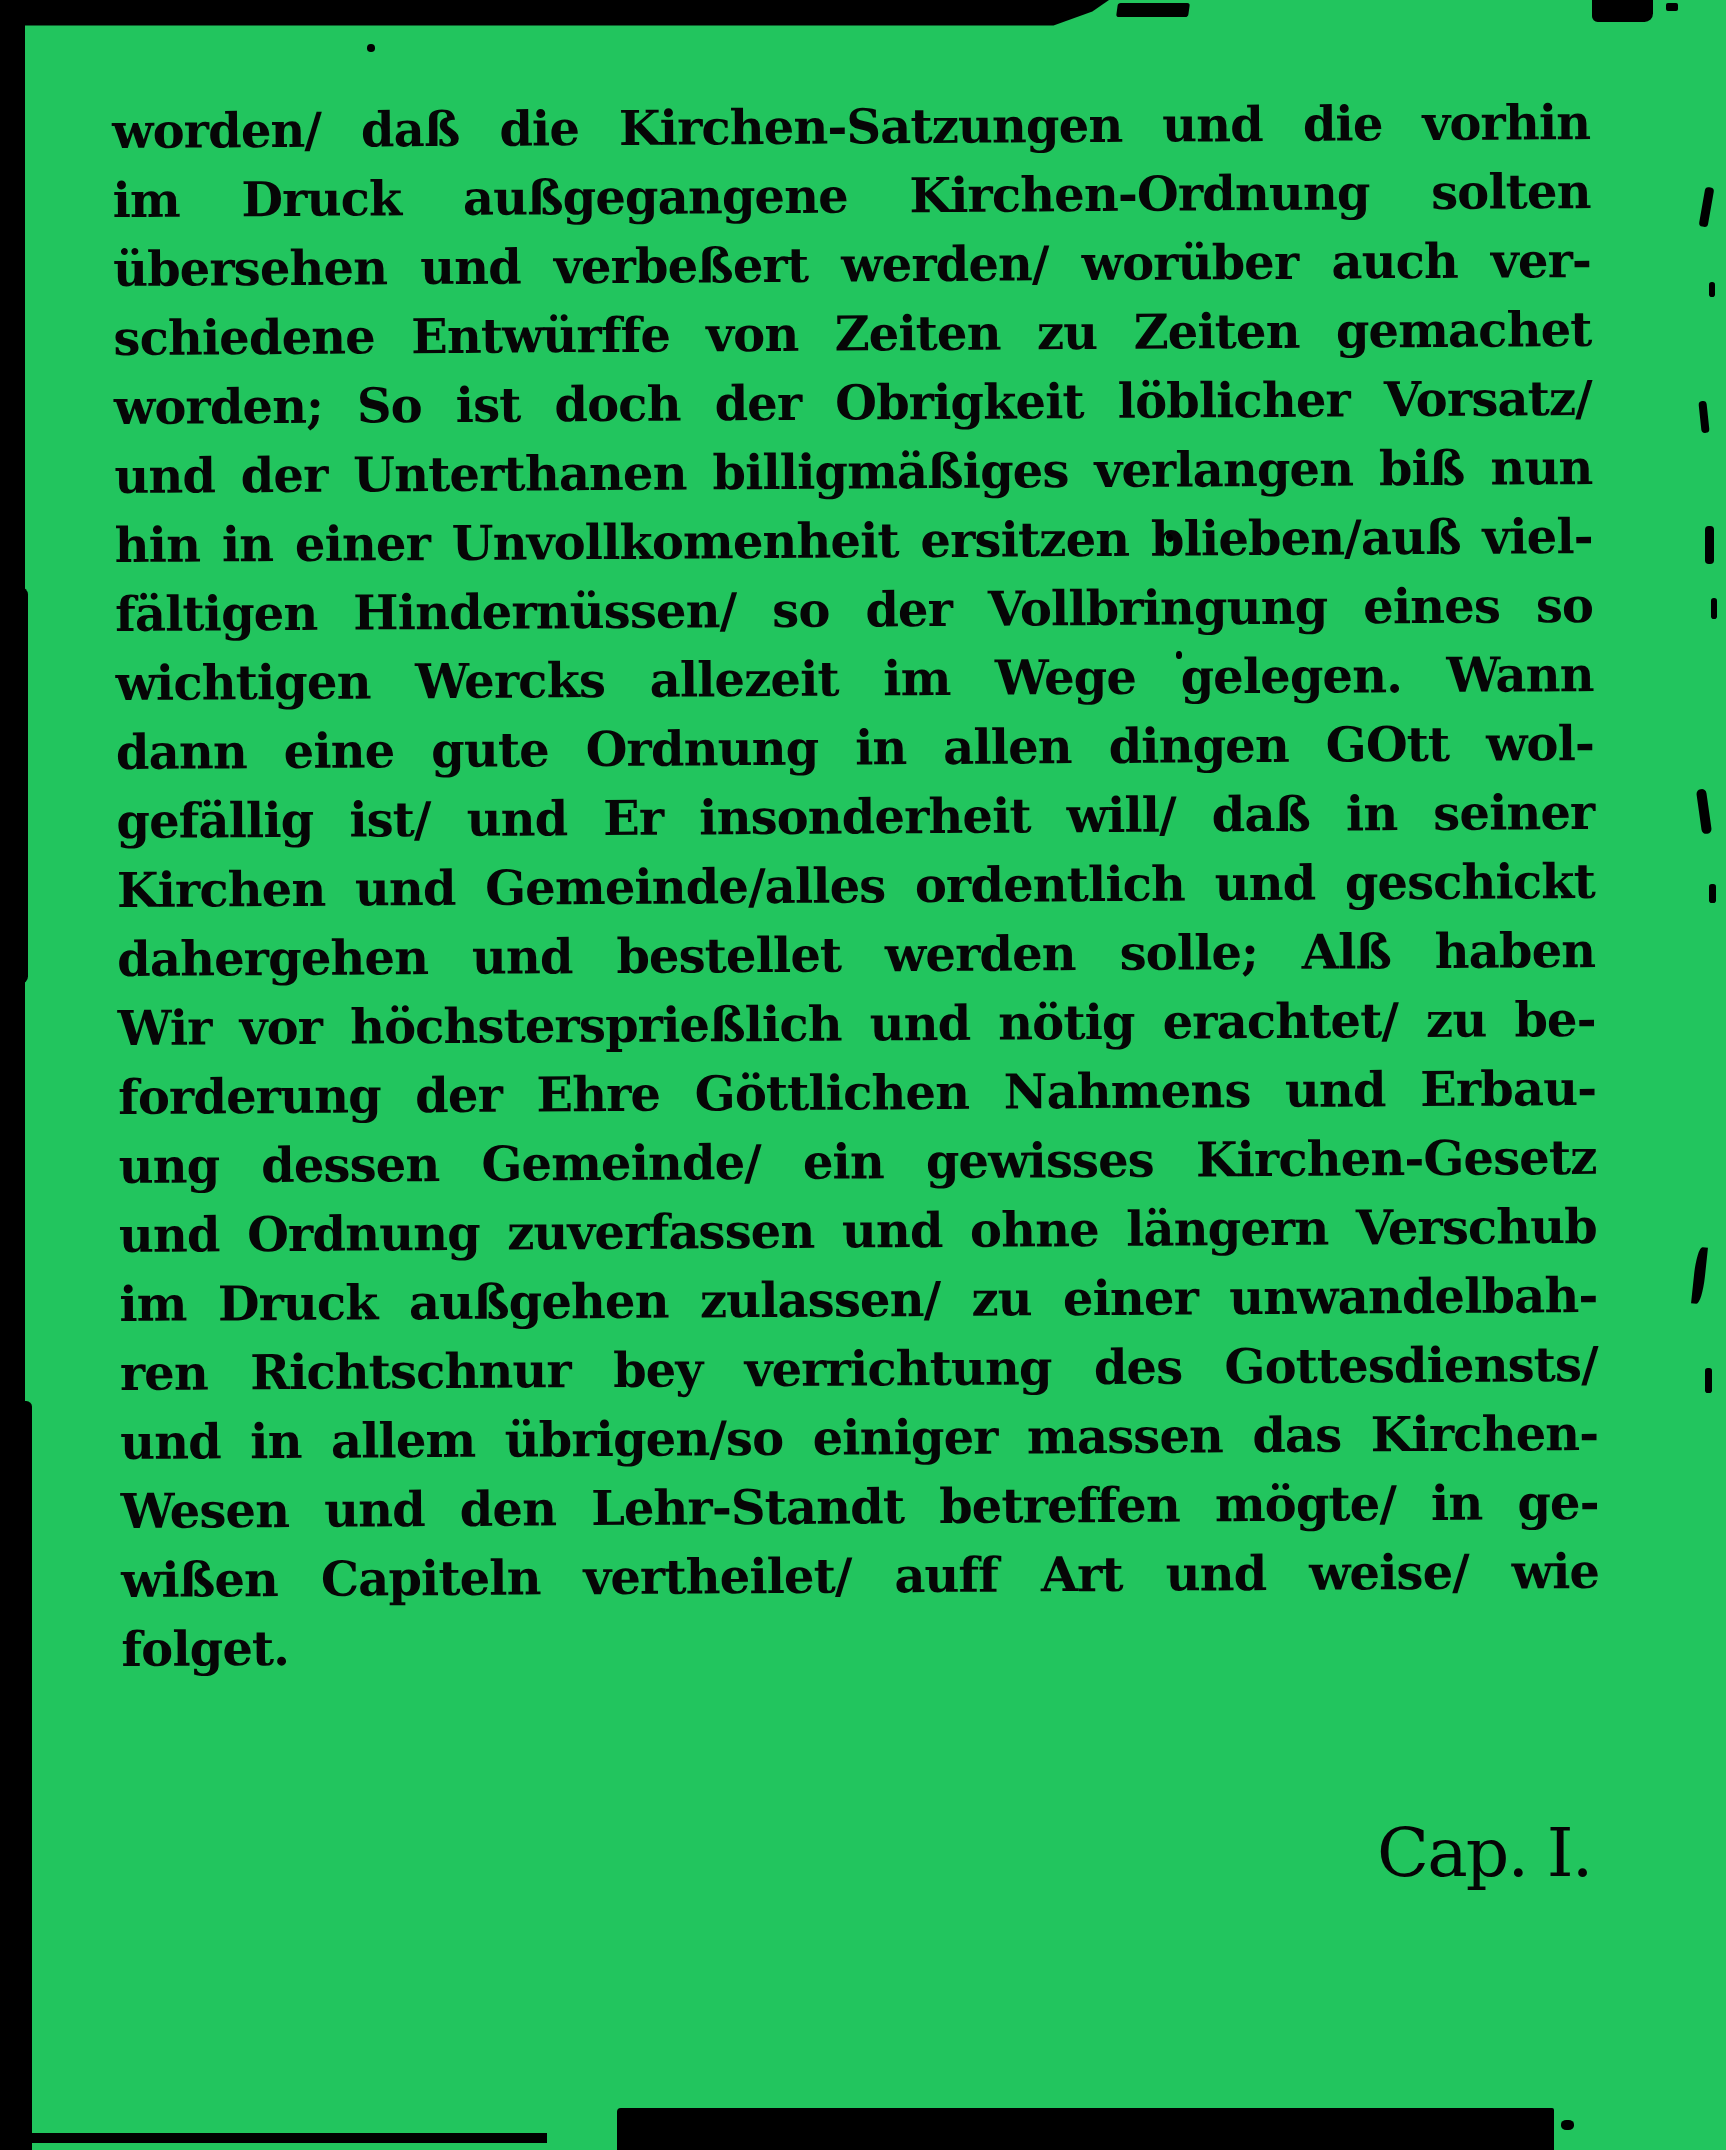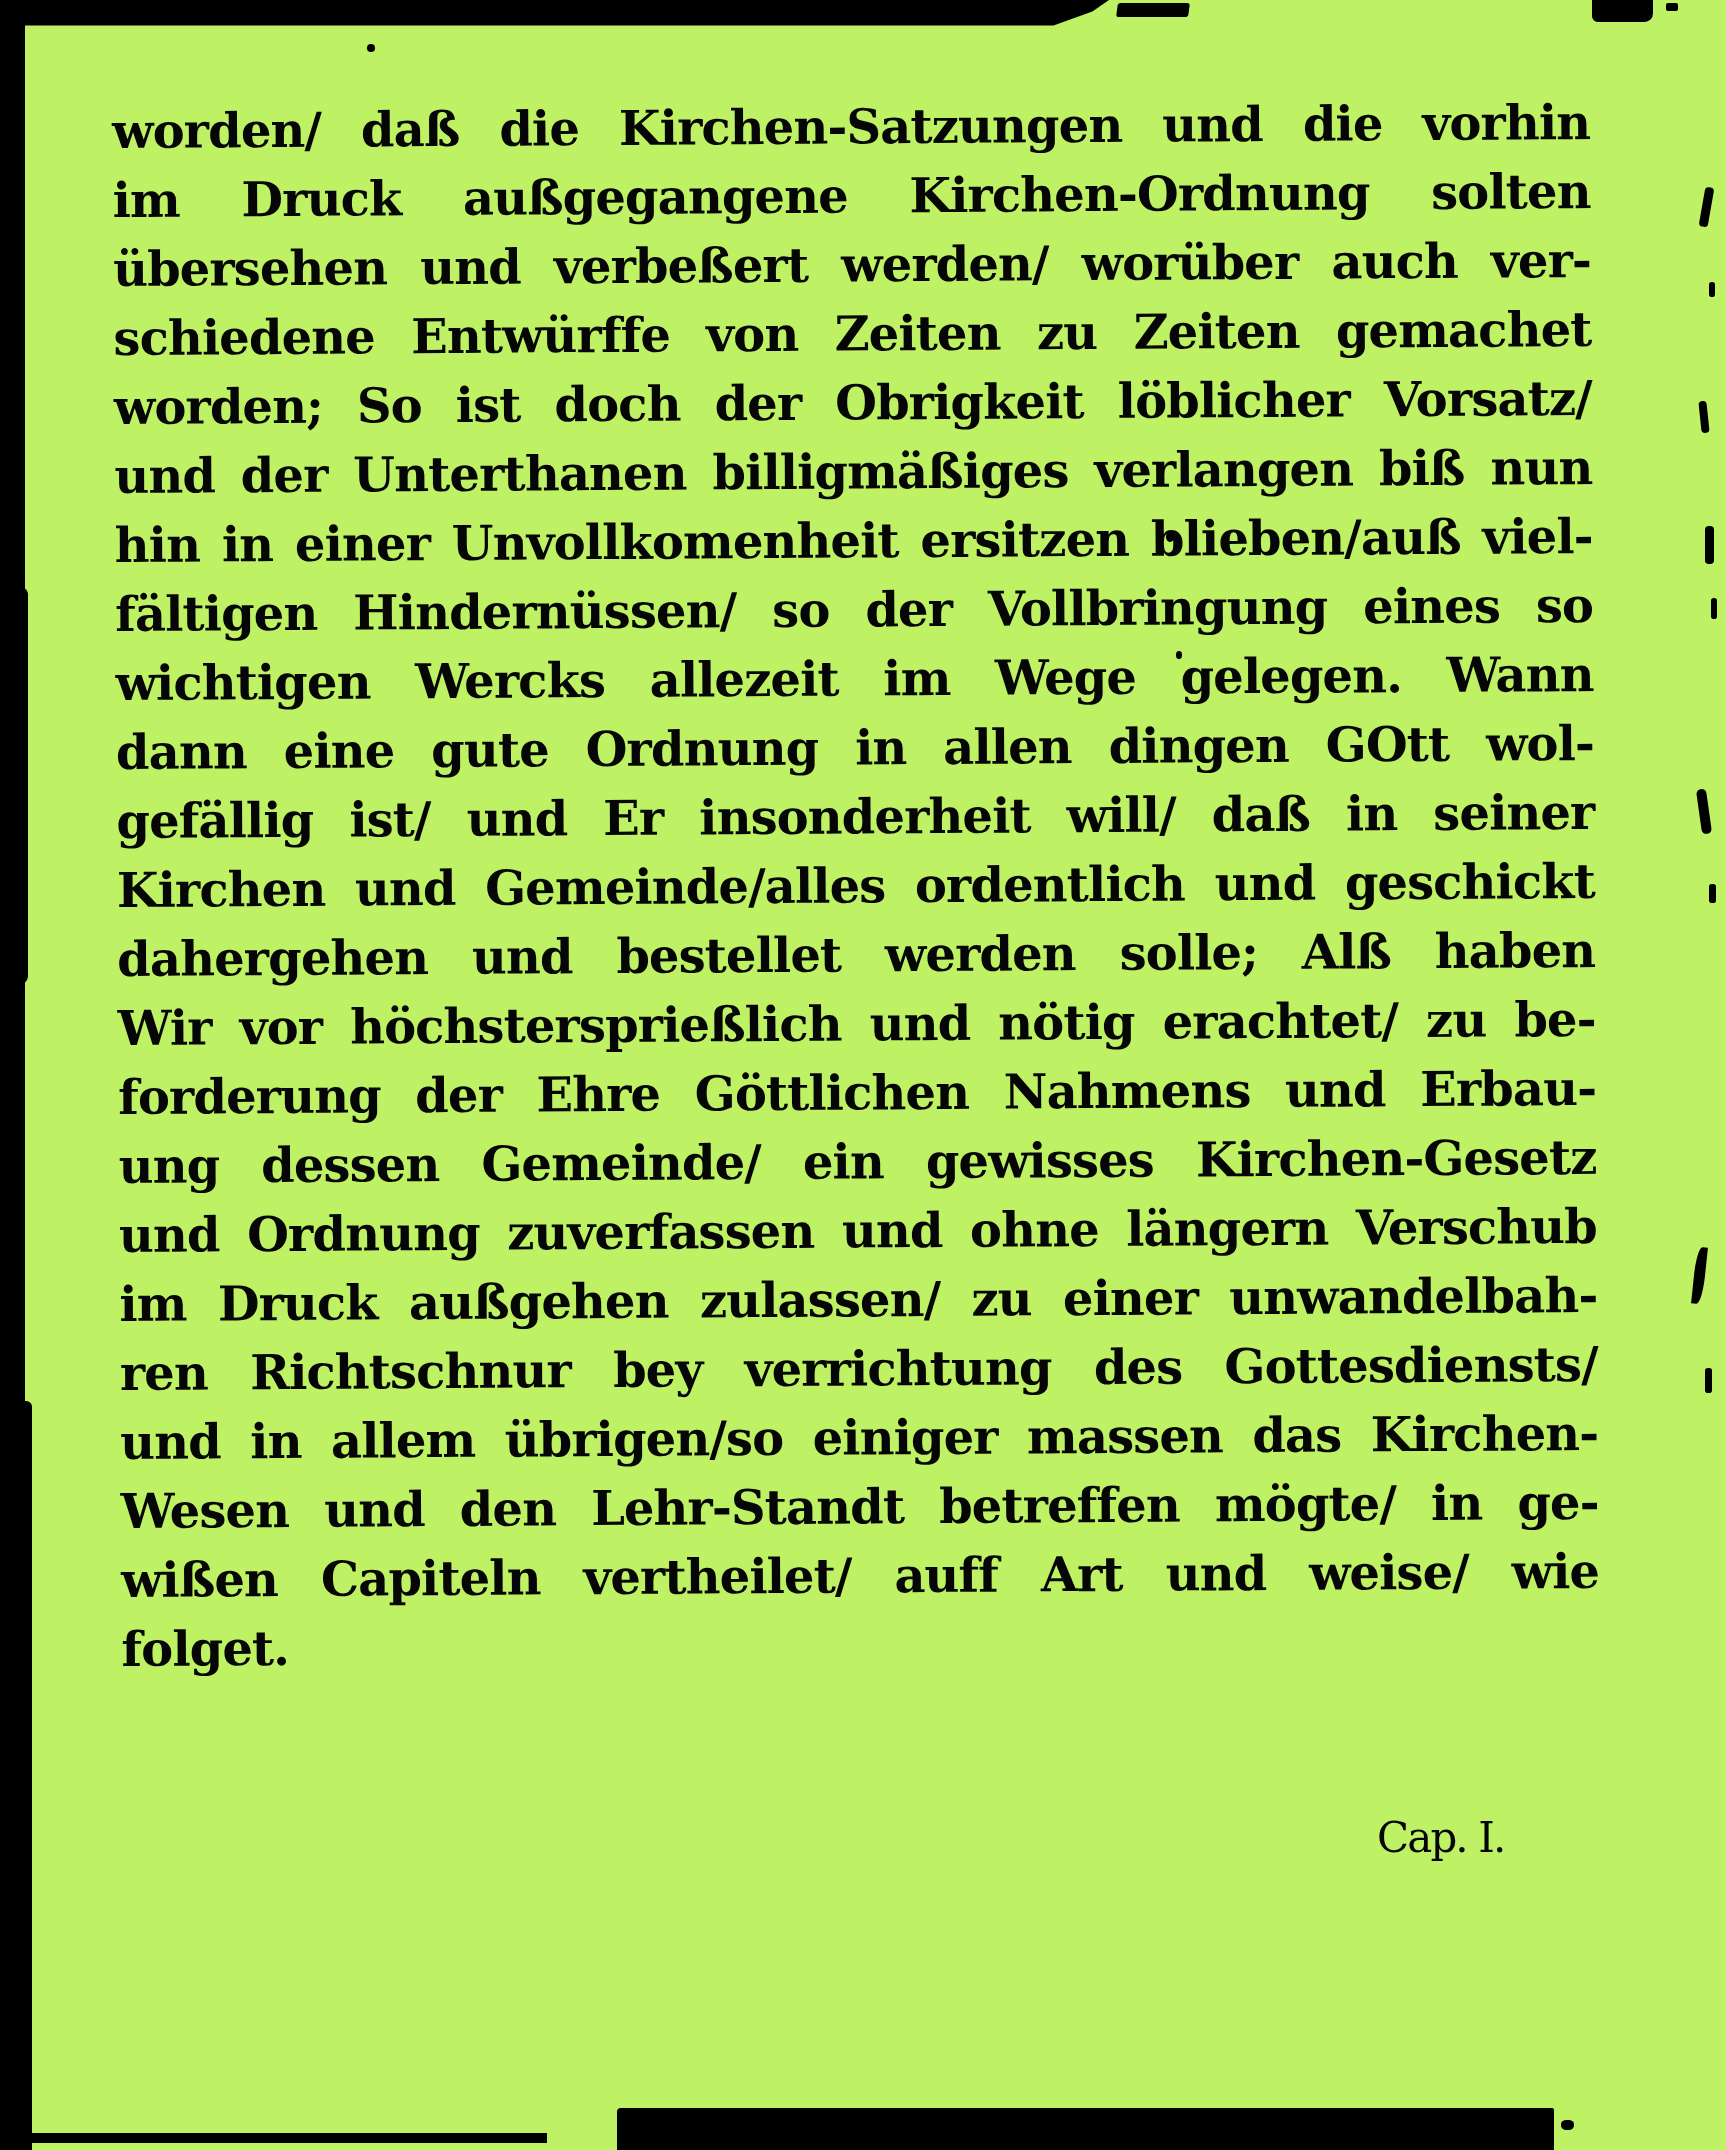--- a/index.html
+++ b/index.html
@@ -1,19 +1,19 @@
 <!DOCTYPE html>
 <html style="font-size:15px"><head>
 <meta charset="utf-8">
 <style>
   html,body{margin:0;padding:0;background:#ffffff;}
   .page{
     position:relative;
     width:1726px;height:2150px;
-    background:#bef264;
+    background:#22c55e;
     overflow:hidden;
     font-family:"DejaVu Serif", serif;
   }
   
   .art{position:absolute;background:#000;}
   .top-bar-main{left:0;top:0;width:1109px;height:25.6px;
     clip-path:polygon(0 0,100% 0,98.5% 45%,95% 100%,0 100%);}
   .top-bar-dash{left:1180;top:2.8px;width:72px;height:14px;border-radius:2.8px;transform:skewX(-8deg);left:1117px;}
   .top-corner-blob{left:1592px;top:0;width:61px;height:22px;border-radius:0 0 8.5px 5.7px;}
   .top-tiny{left:1666px;top:2.8px;width:12.3px;height:8.5px;border-radius:1.9px;}
@@ -46,21 +46,21 @@
   .line{
     text-align:justify;
     text-align-last:justify;
     height:69px;
     white-space:normal;
   }
   .line.short{text-align:left;text-align-last:left;}
   .catchword{
     position:absolute;left:1377px;top:1813px;
     font-weight:400;color:#050505;
-    font-size:42px;letter-spacing:-1.9px;
+    font-size:68px;letter-spacing:-1.9px;
     font-family:"DejaVu Serif", serif;
   }
 </style>
 </head>
 <body>
 
 <div class="page">
 
   <div class="art top-bar-main"></div>
   <div class="art top-bar-dash"></div>

